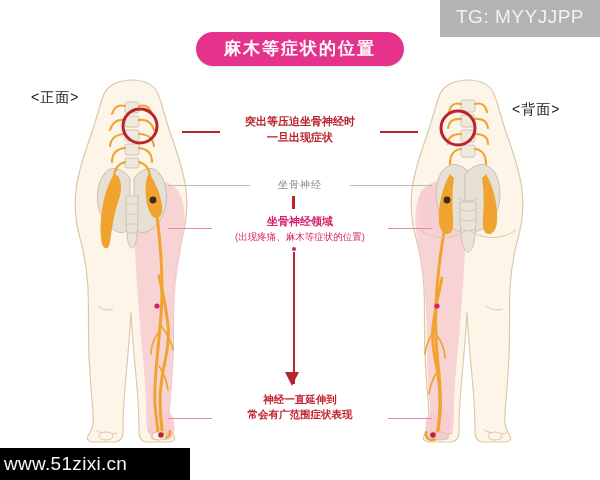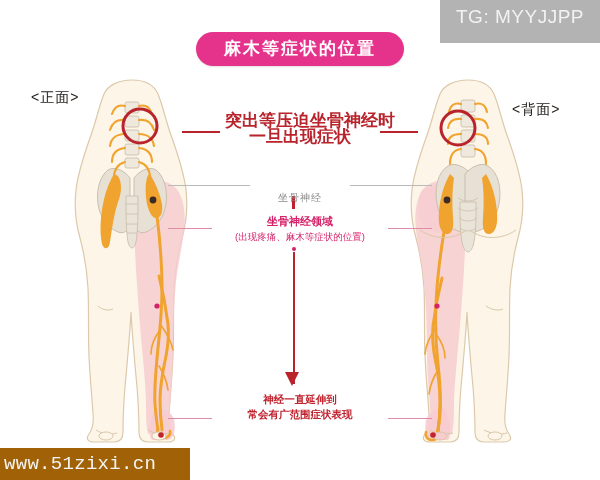--- a/index.html
+++ b/index.html
@@ -6,53 +6,53 @@
   body{
     width:600px;height:480px;overflow:hidden;background:#ffffff;
     font-family:"Liberation Sans","DejaVu Sans",sans-serif;
     position:relative;
   }
   #stage{position:absolute;left:0;top:0;width:600px;height:480px;}
   .abs{position:absolute;}
 
   
   .wm-top{
-    right:0;top:0;width:160px;height:43px;background:#b3b3b3;
+    right:0;top:0;width:160px;height:37px;background:#b3b3b3;
     color:#f2f2f2;font-size:19px;line-height:34px;text-align:center;
     letter-spacing:.5px;
   }
   .wm-bottom{
-    left:0;bottom:0;width:190px;height:32px;background:#a16207;
+    left:0;bottom:0;width:190px;height:32px;background:#000000;
     color:#f4f4f4;font-size:19px;line-height:32px;text-align:left;
-    padding-left:4px;box-sizing:border-box;letter-spacing:.3px;font-family:Liberation Mono, monospace;
+    padding-left:4px;box-sizing:border-box;letter-spacing:.3px;
   }
 
   
   .title-pill{
     left:196px;top:32px;width:208px;height:34px;border-radius:18px;
     background:#e5338c;color:#ffffff;font-size:17px;font-weight:bold;
     line-height:34px;text-align:center;letter-spacing:2px;
     box-shadow:0 1px 2px rgba(0,0,0,.12);
   }
 
   
   .view-label{font-size:14px;font-weight:normal;color:#23201e;letter-spacing:1px;}
   .view-left{left:31px;top:89px;}
   .view-right{left:512px;top:101px;}
 
   
   .callout{text-align:center;font-weight:bold;}
   .callout .ln{display:block;white-space:nowrap;}
   .c-top{
     left:225px;top:113px;width:150px;color:#b8232c;
-    font-size:17px;line-height:16px;
+    font-size:11px;line-height:16px;
   }
   .c-nerve{
     left:255px;top:178px;width:90px;color:#8a8a8a;
-    font-size:10px;font-weight:normal;line-height:14px;letter-spacing:1px;margin-top:13px;
+    font-size:10px;font-weight:normal;line-height:14px;letter-spacing:1px;
   }
   .c-region{
     left:215px;top:214px;width:170px;color:#d5226a;
     font-size:11px;line-height:15px;
   }
   .c-region .sub{font-size:9.5px;font-weight:normal;letter-spacing:0;text-align:center;}
   .c-bottom{
     left:215px;top:392px;width:170px;color:#c0222e;
     font-size:10.5px;line-height:14.5px;
   }

